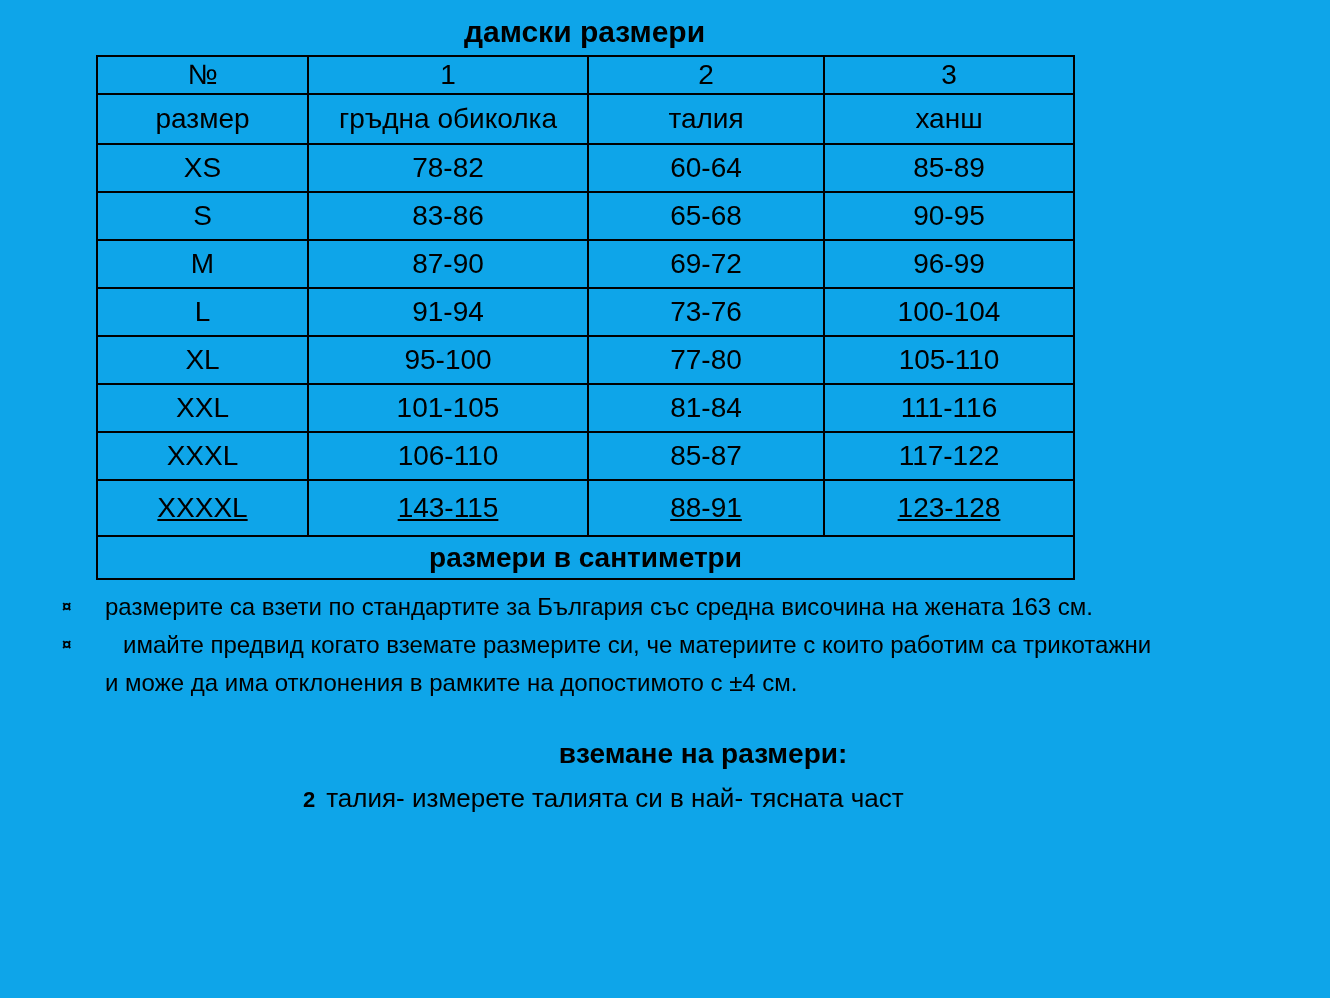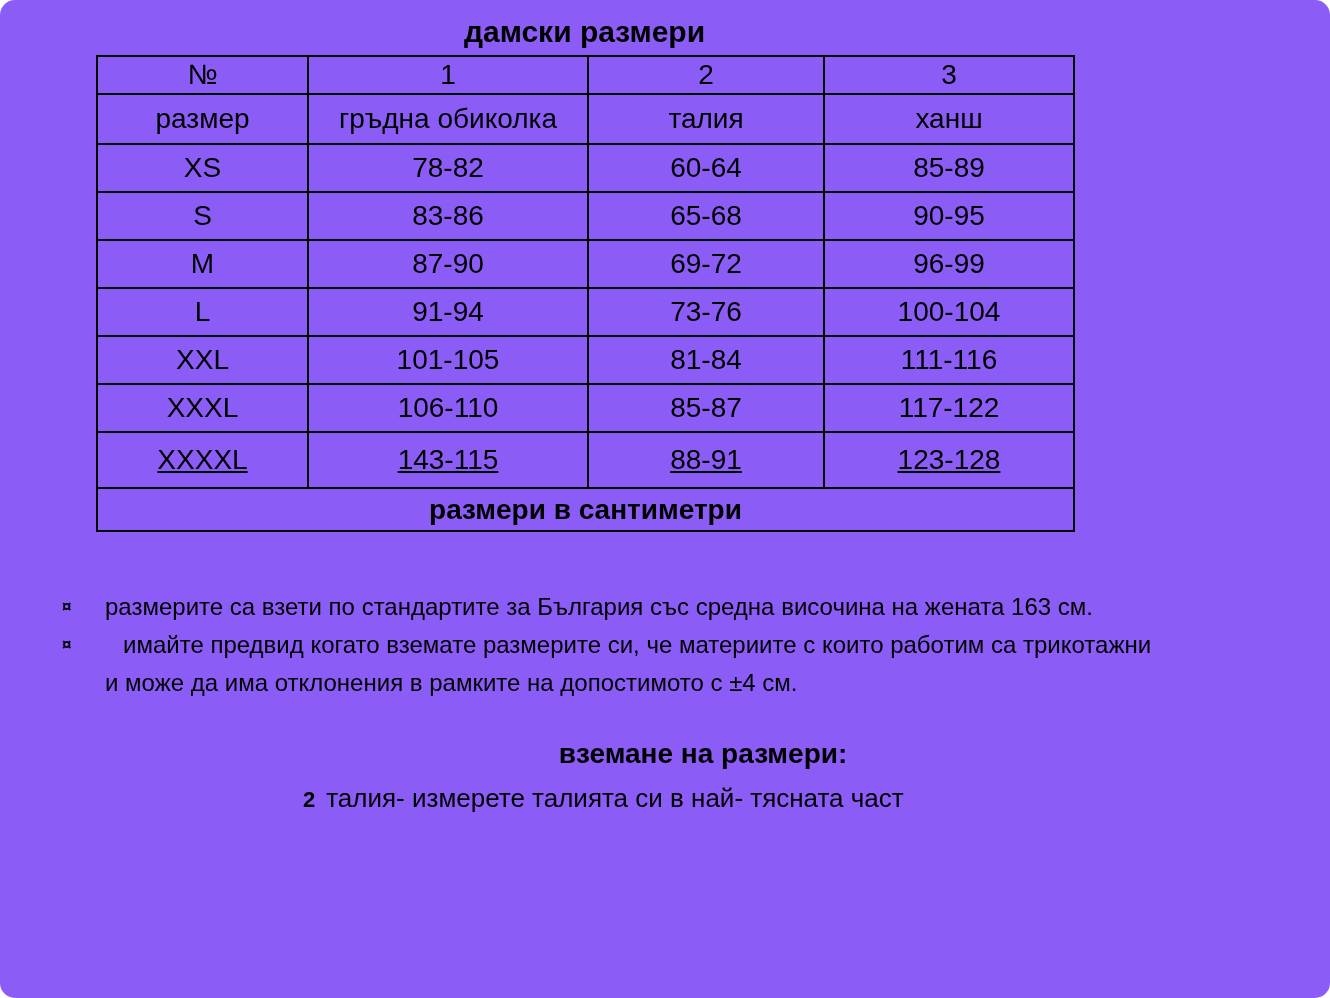--- a/index.html
+++ b/index.html
@@ -1,24 +1,23 @@
 <!DOCTYPE html>
 <html><head>
 <meta charset="utf-8">
 <style>
   * { margin:0; padding:0; box-sizing:border-box; }
   html,body { background:#ffffff; }
   .page {
     position:relative;
     width:1330px; height:998px;
-    background:#8b5cf6;
+    background:#0ea5e9;
     font-family:"Liberation Sans","DejaVu Sans",sans-serif;
     color:#000000;
     overflow:hidden;
-    border-radius:15px;
   }
   .title {
     position:absolute;
     left:96px; top:14px; width:977px;
     text-align:center;
     font-size:30px; font-weight:bold;
     line-height:36px;
   }
   table.size-table {
     position:absolute;
@@ -125,20 +124,26 @@
         <td>69-72</td>
         <td>96-99</td>
       </tr>
       <tr class="r-data">
         <td>L</td>
         <td>91-94</td>
         <td>73-76</td>
         <td>100-104</td>
       </tr>
       <tr class="r-data">
+        <td>XL</td>
+        <td>95-100</td>
+        <td>77-80</td>
+        <td>105-110</td>
+      </tr>
+      <tr class="r-data">
         <td>XXL</td>
         <td>101-105</td>
         <td>81-84</td>
         <td>111-116</td>
       </tr>
       <tr class="r-data">
         <td>XXXL</td>
         <td>106-110</td>
         <td>85-87</td>
         <td>117-122</td>

